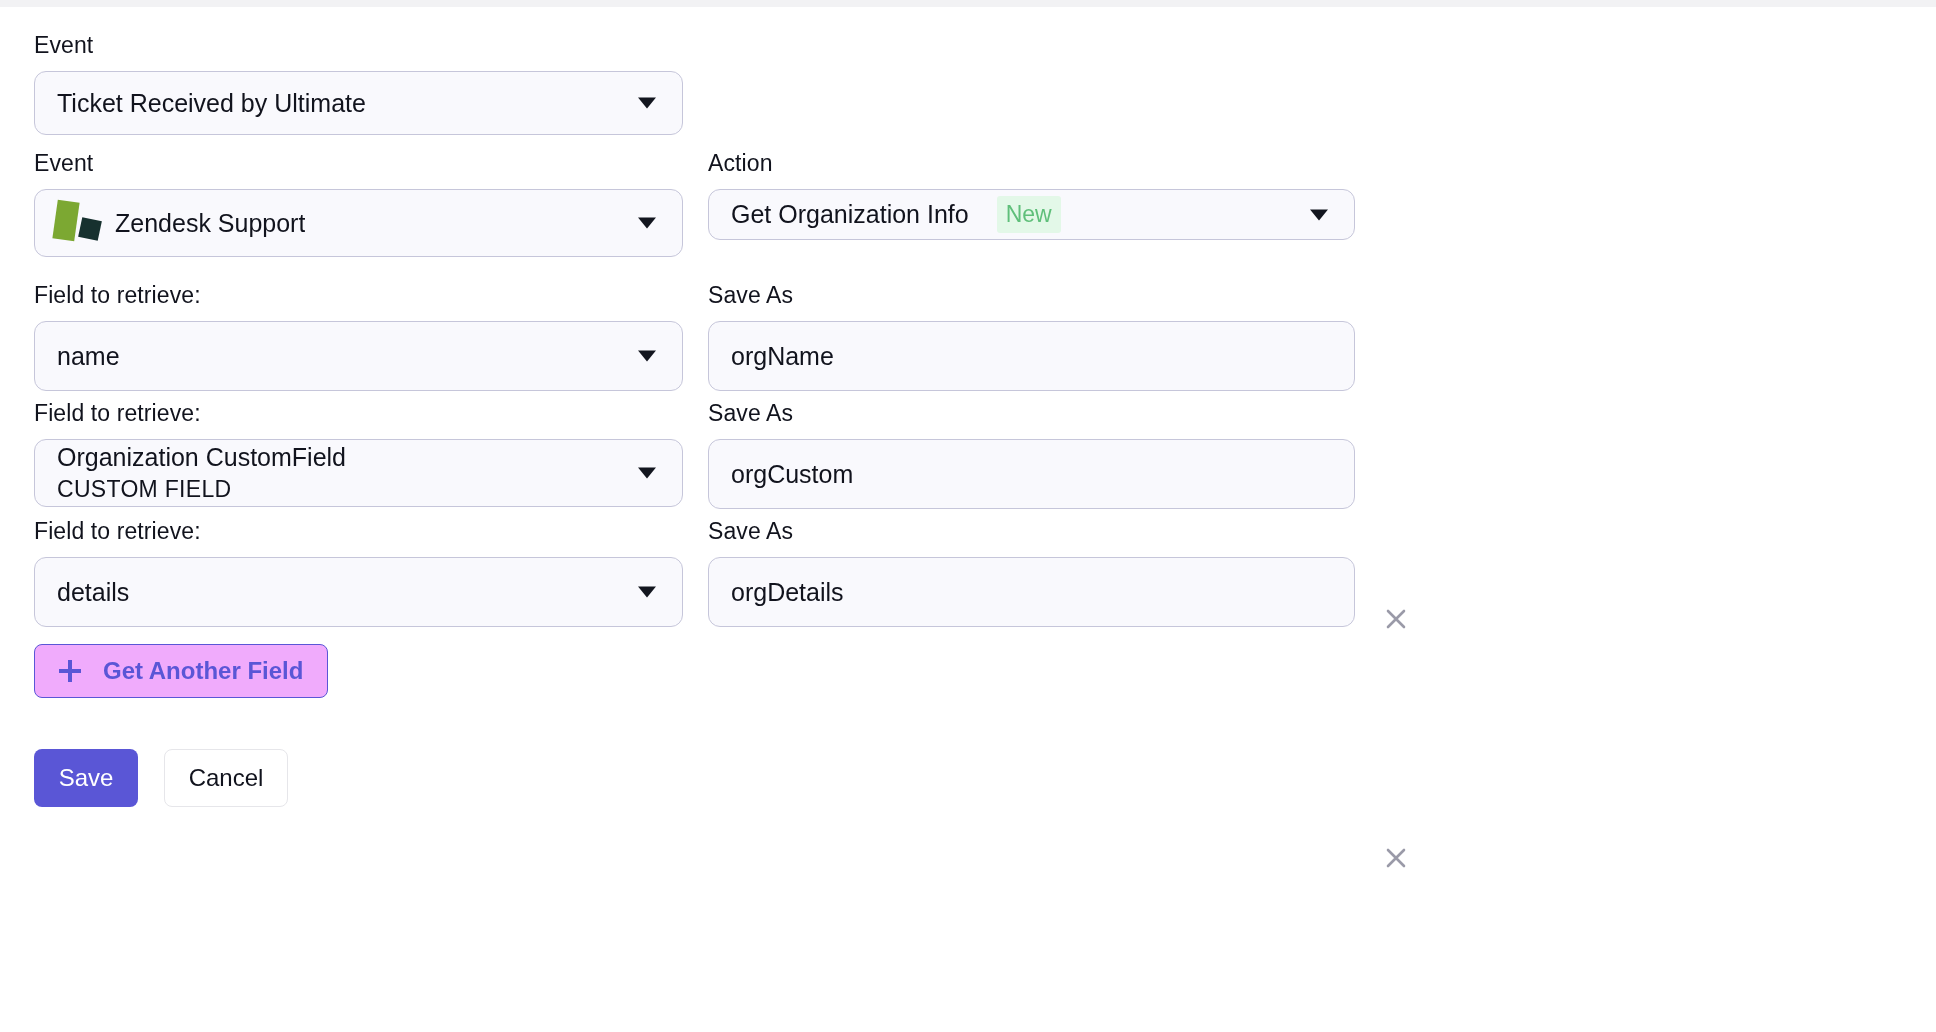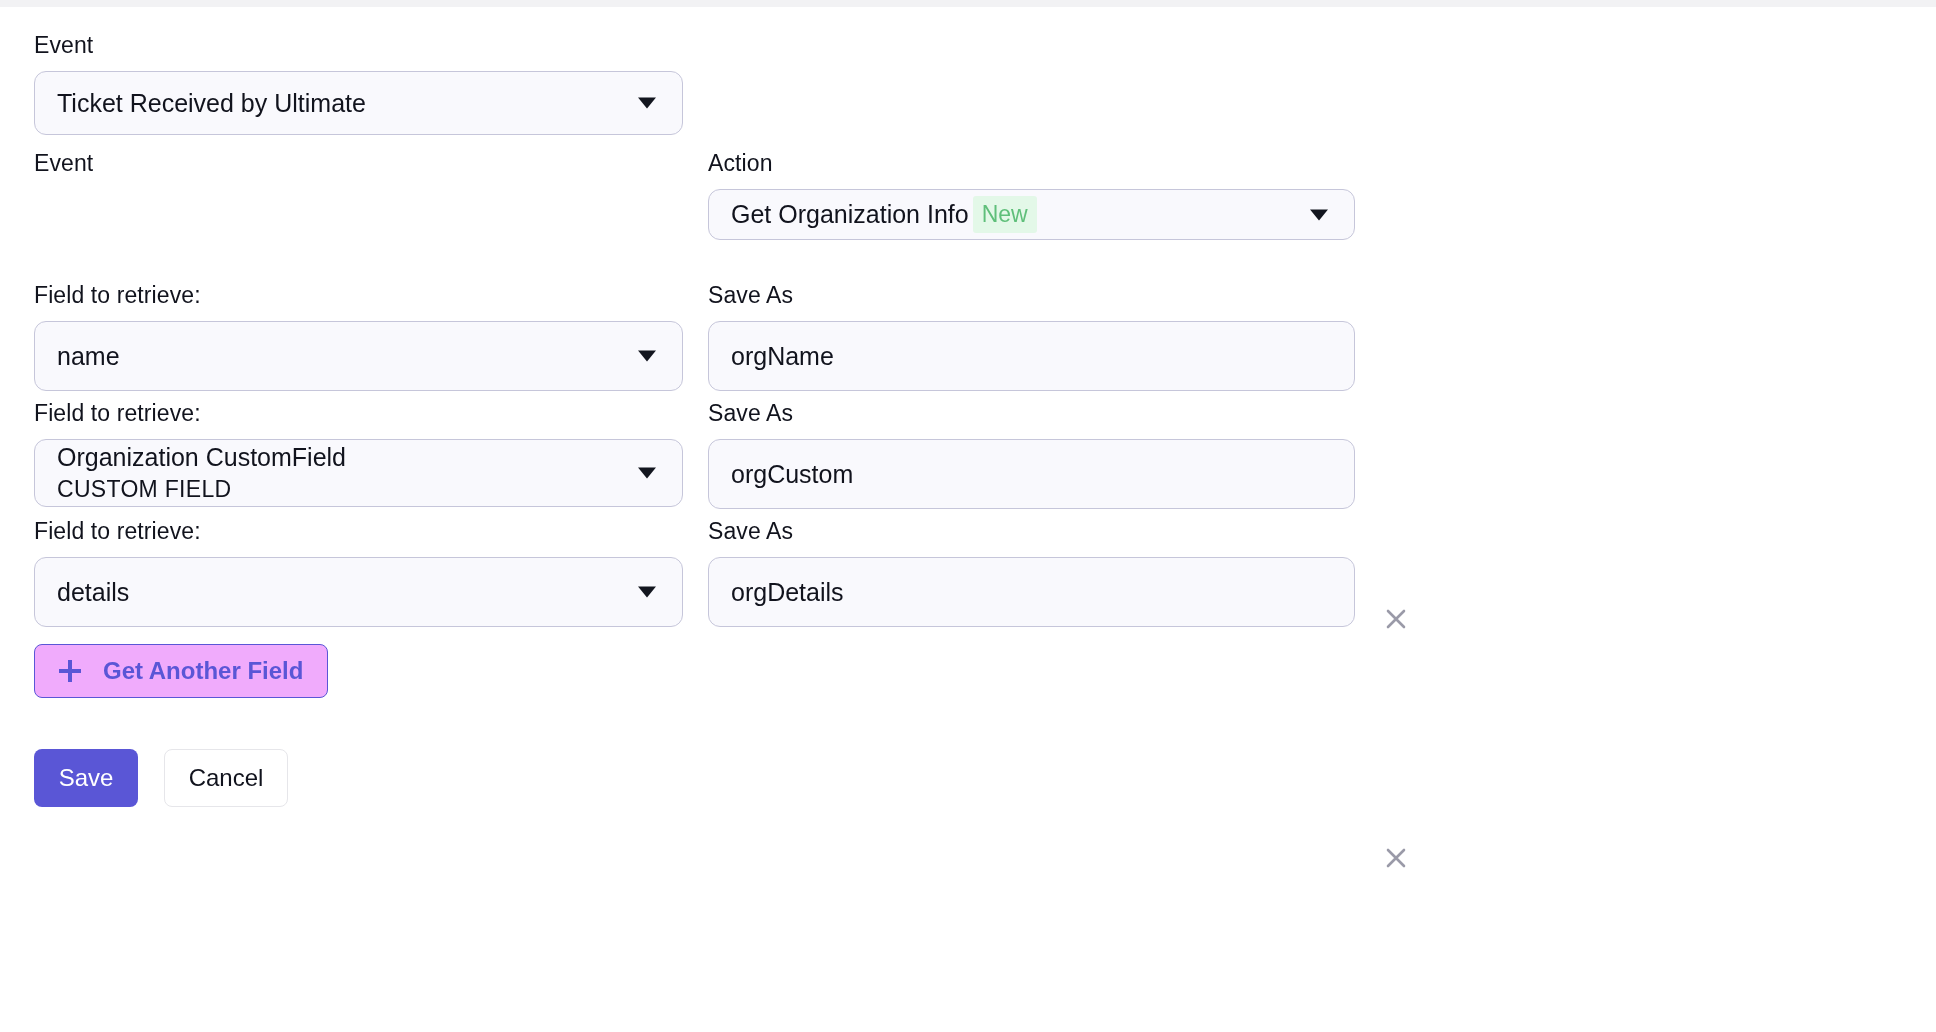--- a/index.html
+++ b/index.html
@@ -141,21 +141,21 @@
     height: 20px;
     background: #17312f;
     transform: rotate(12deg);
   }
 
   .badge-new {
     background: #e3f8e8;
     color: #5fbf7a;
     font-size: 23px;
     padding: 5px 9px 6px 9px;
-    margin-left: 4px;
+    margin-left: 28px;
     border-radius: 3px;
     line-height: 26px;
   }
 
   
   .field-row { position: absolute; left: 0; width: 1936px; }
   .field-row .left {
     position: absolute;
     left: 34px;
     width: 649px;
@@ -275,20 +275,28 @@
   <div id="event-block">
     <div class="field-label">Event</div>
     <div class="control select">
       <span class="value-text">Ticket Received by Ultimate</span>
       <span class="caret"></span>
     </div>
   </div>
 
   <div id="target-block">
     <div class="field-label">Event</div>
+    <div class="control select">
+      <span class="zendesk-logo">
+        <span class="leaf"></span>
+        <span class="block"></span>
+      </span>
+      <span class="value-text">Zendesk Support</span>
+      <span class="caret"></span>
+    </div>
   </div>
 
   <div id="action-block">
     <div class="field-label">Action</div>
     <div class="control select">
       <span class="value-text">Get Organization Info</span>
       <span class="badge-new">New</span>
       <span class="caret"></span>
     </div>
   </div>

